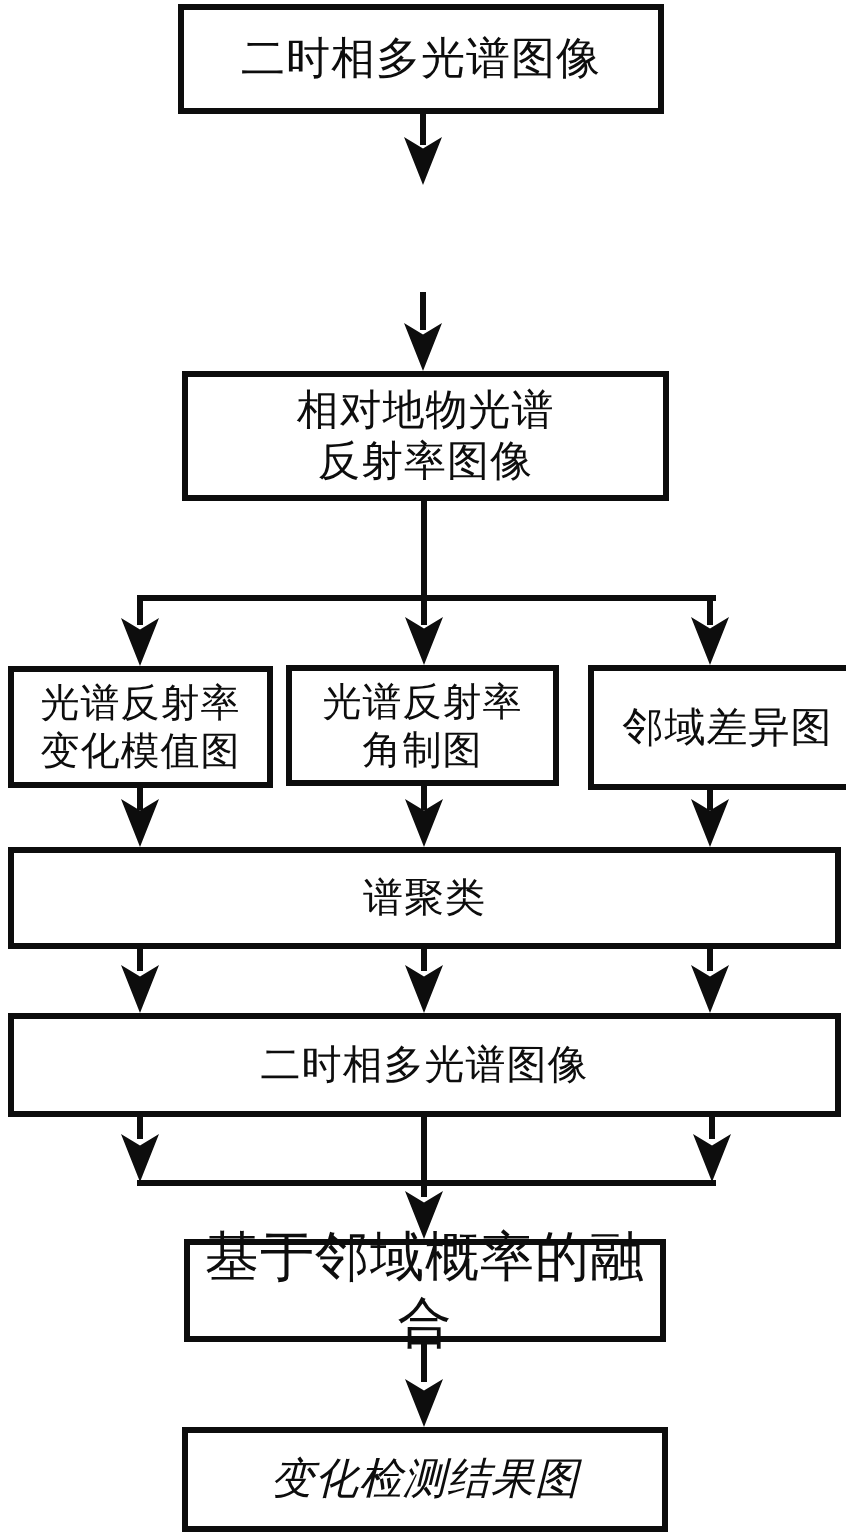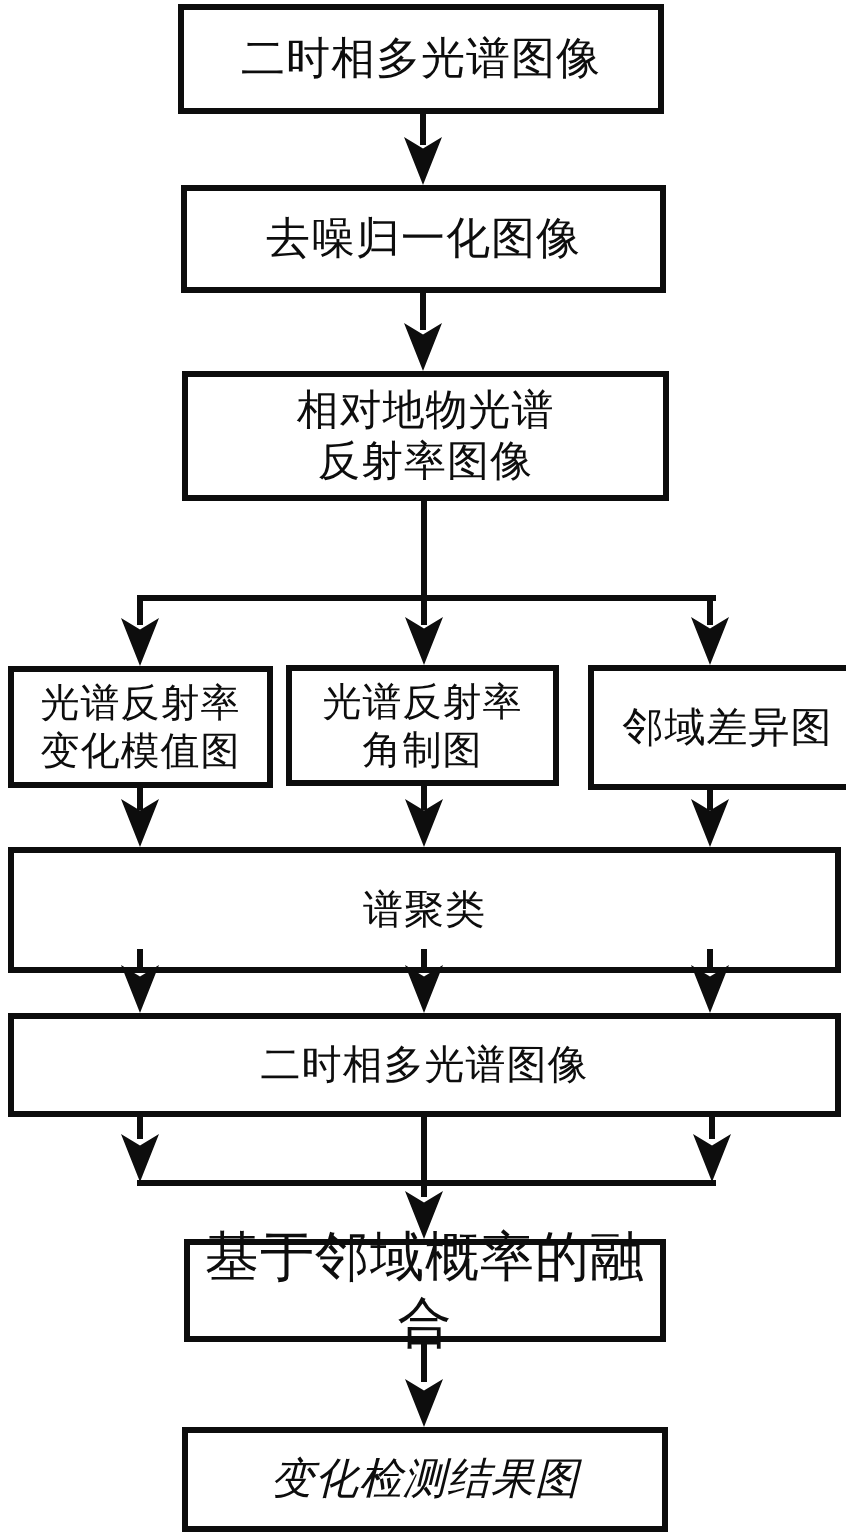--- a/index.html
+++ b/index.html
@@ -33,21 +33,20 @@
 </head>
 <body>
 
 <div class="canvas">
 
   <div class="box" style="left:178px;top:4px;width:486px;height:110px;font-size:44px;">二时相多光谱图像</div>
 
   <div class="vline" style="left:420px;top:113px;height:32px;"></div>
   <div class="head" style="left:404px;top:137px;"></div>
 
-  <div class="box" style="left:181px;top:185px;width:485px;height:108px;font-size:44px;">去噪归一化图像</div>
 
   <div class="vline" style="left:420px;top:292px;height:38px;"></div>
   <div class="head" style="left:404px;top:323px;"></div>
 
   <div class="box" style="left:182px;top:371px;width:487px;height:130px;font-size:42px;font-family:Liberation Serif, serif;">相对地物光谱
 反射率图像</div>
 
   <div class="vline" style="left:421px;top:500px;height:125px;"></div>
   <div class="hline" style="left:137px;top:595px;width:579px;"></div>
   <div class="vline" style="left:137px;top:595px;height:30px;"></div>
@@ -62,21 +61,21 @@
 角制图</div>
   <div class="box" style="left:588px;top:665px;width:279px;height:125px;font-size:41px;">邻域差异图</div>
 
   <div class="vline" style="left:137px;top:788px;height:22px;"></div>
   <div class="head" style="left:121px;top:799px;"></div>
   <div class="vline" style="left:421px;top:786px;height:24px;"></div>
   <div class="head" style="left:405px;top:799px;"></div>
   <div class="vline" style="left:707px;top:790px;height:20px;"></div>
   <div class="head" style="left:691px;top:799px;"></div>
 
-  <div class="box" style="left:8px;top:847px;width:833px;height:126px;font-size:40px;">谱聚类</div>
+  <div class="box" style="left:8px;top:847px;width:833px;height:102px;font-size:40px;">谱聚类</div>
 
   <div class="vline" style="left:137px;top:949px;height:22px;"></div>
   <div class="head" style="left:121px;top:965px;"></div>
   <div class="vline" style="left:421px;top:949px;height:22px;"></div>
   <div class="head" style="left:405px;top:965px;"></div>
   <div class="vline" style="left:707px;top:949px;height:22px;"></div>
   <div class="head" style="left:691px;top:965px;"></div>
 
   <div class="box" style="left:8px;top:1013px;width:833px;height:104px;font-size:40px;">二时相多光谱图像</div>
 

